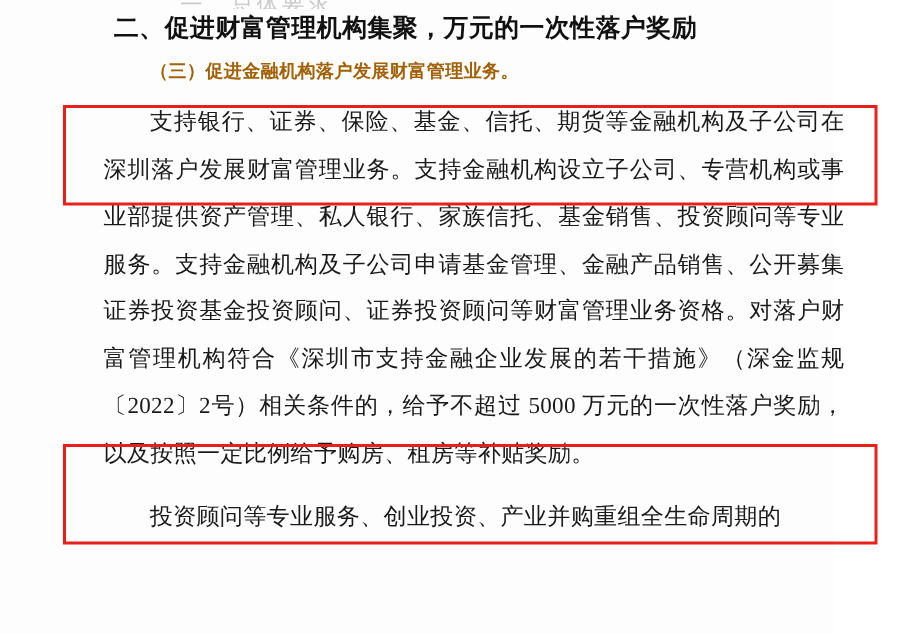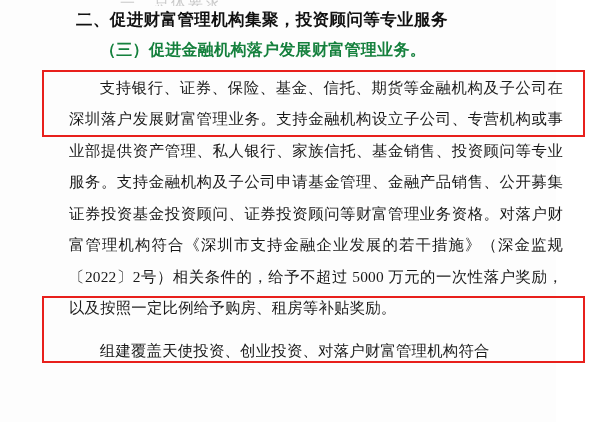--- a/index.html
+++ b/index.html
@@ -50,22 +50,22 @@
     color: #111;
     letter-spacing: 0.4px;
     margin: 0 0 9px 0;
     padding-left: 58px;
     line-height: 1.35;
     white-space: nowrap;
   }
   .h-sub {
     font-family: "Liberation Sans", sans-serif;
     font-weight: bold;
-    font-size: 16px;
-    color: #15803d;
+    font-size: 12px;
+    color: #a16207;
     letter-spacing: 0.3px;
     margin: 0 0 8px 0;
     padding-left: 82px;
     line-height: 1.35;
     white-space: nowrap;
   }
 
   .body-block {
     font-size: 15.4px;
     line-height: 31.5px;
@@ -108,31 +108,31 @@
 </style>
 </head>
 <body>
 
 <div id="page">
 
   <div class="top-cut">一、总体要求</div>
 
   <div class="doc">
 
-    <h2 class="h-sec">二、促进财富管理机构集聚，投资顾问等专业服务</h2>
+    <h2 class="h-sec">二、促进财富管理机构集聚，万元的一次性落户奖励</h2>
 
     <h3 class="h-sub">（三）促进金融机构落户发展财富管理业务。</h3>
 
     <div class="body-block">
       <p>支持银行、证券、保险、基金、信托、期货等金融机构及子公司在深圳落户发展财富管理业务。支持金融机构设立子公司、专营机构或事业部提供资产管理、私人银行、家族信托、基金销售、投资顾问等专业服务。支持金融机构及子公司申请基金管理、金融产品销售、公开募集证券投资基金投资顾问、证券投资顾问等财富管理业务资格。对落户财富管理机构符合《深圳市支持金融企业发展的若干措施》（深金监规〔2022〕2号）相关条件的，给予不超过 5000 万元的一次性落户奖励，以及按照一定比例给予购房、租房等补贴奖励。</p>
     </div>
 
 
     <div class="body-block tail">
-      <p>组建覆盖天使投资、创业投资、对落户财富管理机构符合</p>
+      <p>投资顾问等专业服务、创业投资、产业并购重组全生命周期的</p>
     </div>
 
   </div>
 
   <div class="redbox" id="redbox-1"></div>
   <div class="redbox" id="redbox-2"></div>
 
 </div>
 
 </body></html>

